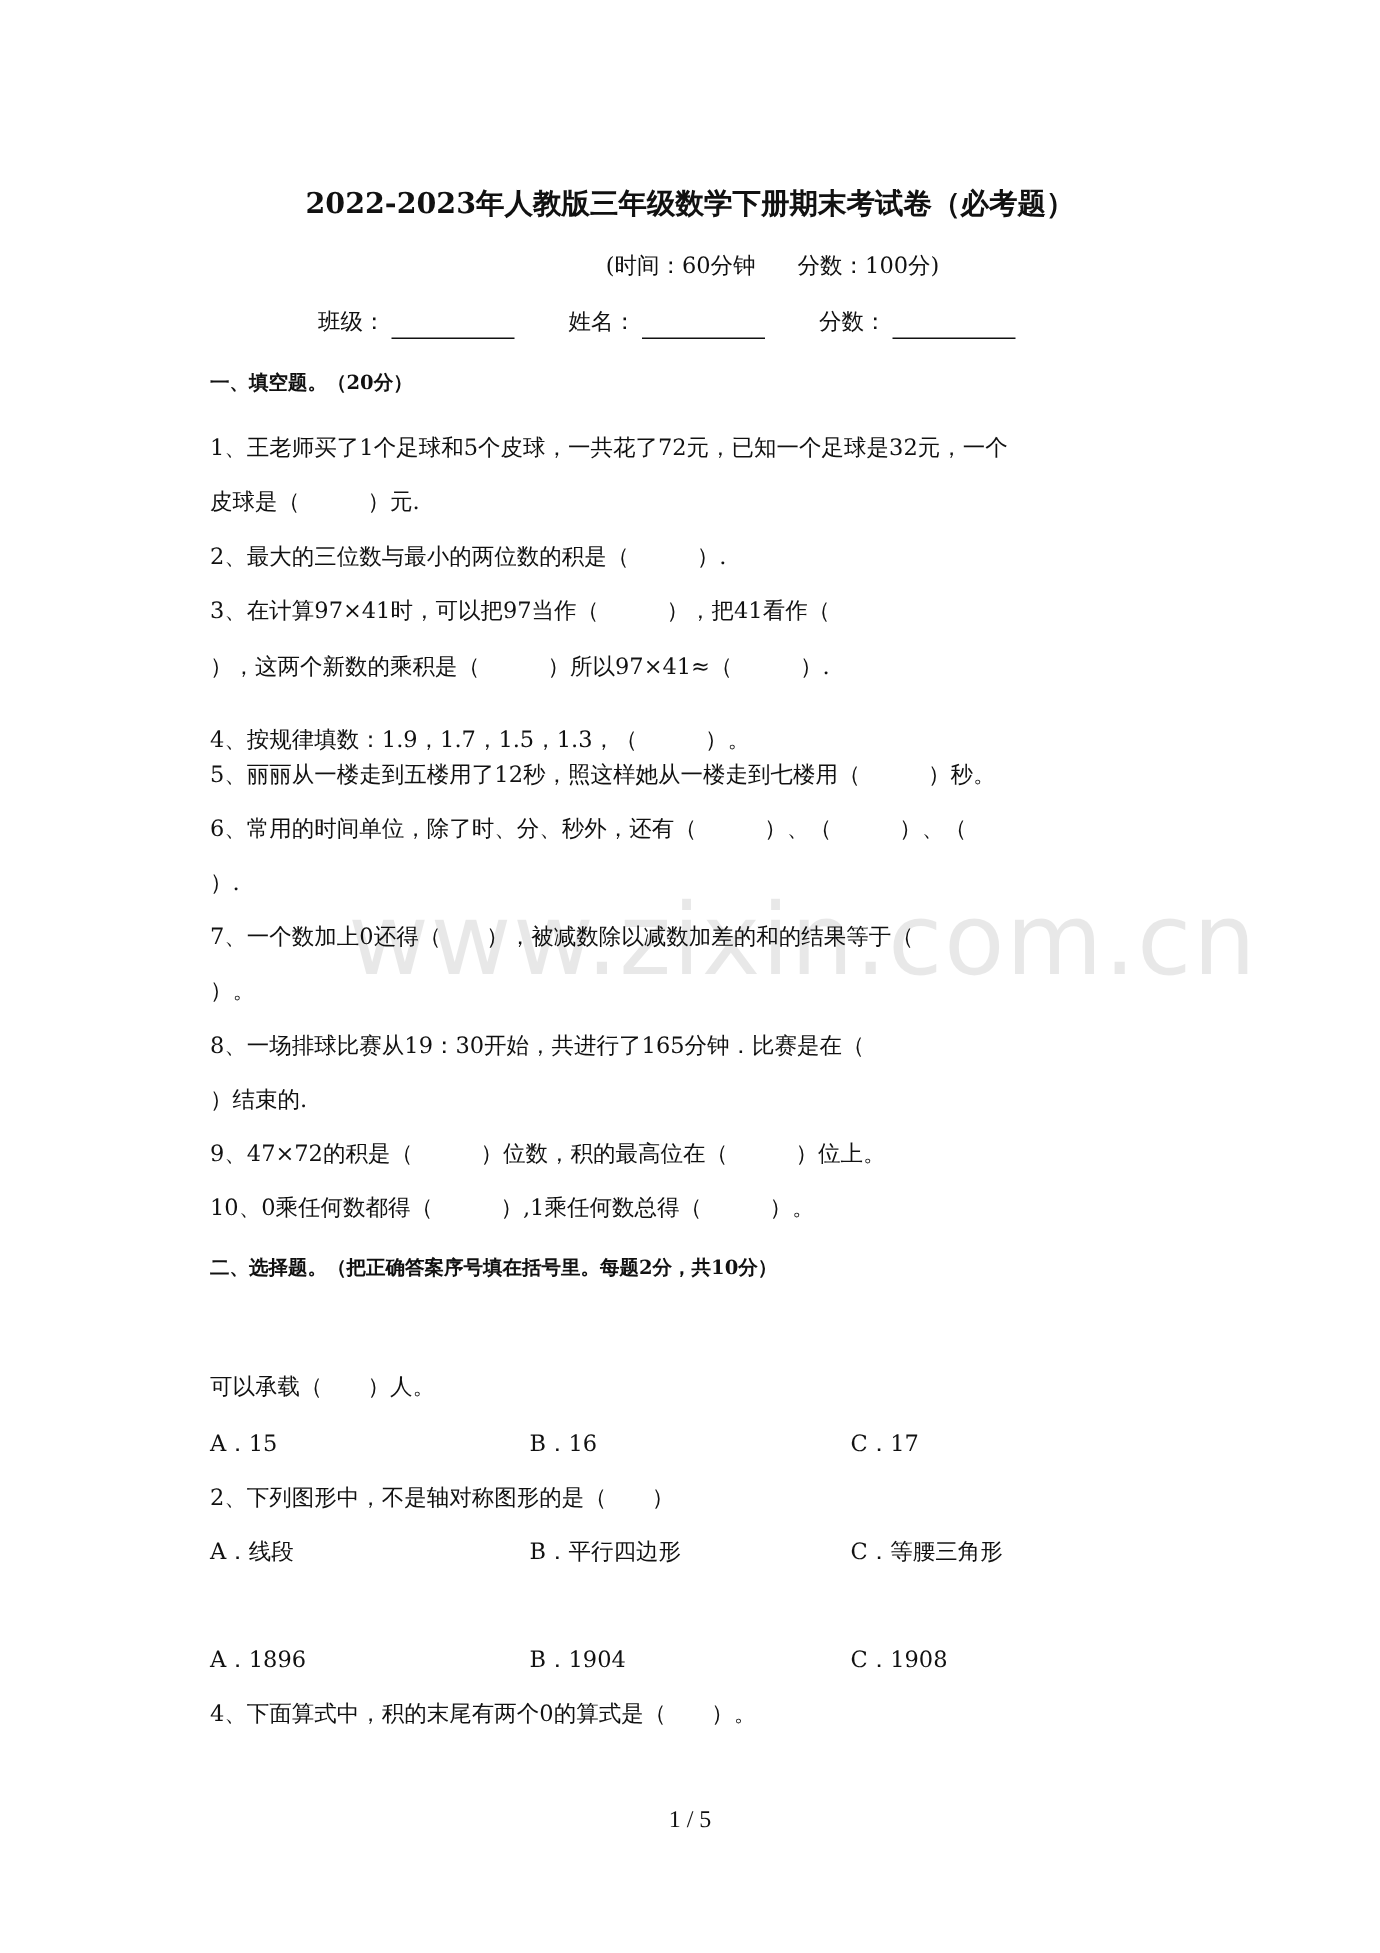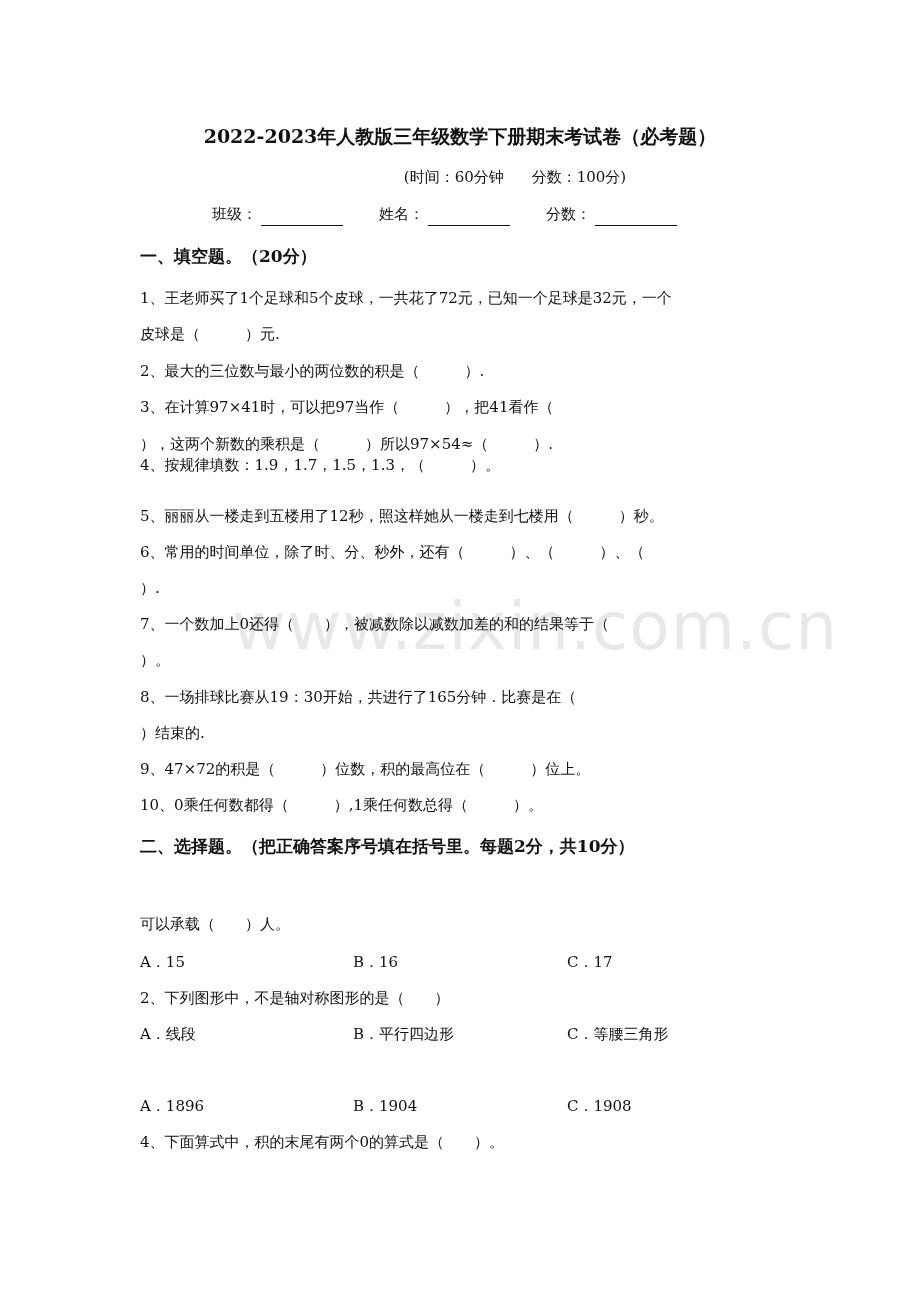--- a/index.html
+++ b/index.html
@@ -26,21 +26,21 @@
     }
     .info .field { display: flex; align-items: flex-end; margin-right: 36px; }
     .info .blank {
       display: inline-block; width: 82px; border-bottom: 1px solid #111;
       height: 18px; margin-left: 4px;
     }
     .line {
       position: absolute; left: 140px; font-size: 15px; line-height: 22px;
       white-space: nowrap;
     }
-    .heading { font-size: 17px; font-weight: bold; }
+    .heading { font-size: 13px; font-weight: bold; }
     .watermark {
       position: absolute; left: 232px; top: 588px;
       font-family: "DejaVu Sans", "Liberation Sans", sans-serif;
       font-size: 66px; color: rgba(0,0,0,0.09); letter-spacing: 1px;
       pointer-events: none; white-space: nowrap;
     }
     .footer {
       position: absolute; left: 0; width: 920px; top: 1205px;
       text-align: center; font-family: "Liberation Serif", serif; font-size: 16px;
     }
@@ -70,22 +70,22 @@
       <span class="blank"></span>
     </div>
   </div>
 
   <div class="line heading" style="top:245px;">一、填空题。（20分）</div>
 
   <div class="line" style="top:287px;">1、王老师买了1个足球和5个皮球，一共花了72元，已知一个足球是32元，一个</div>
   <div class="line" style="top:323px;">皮球是（　　　）元.</div>
   <div class="line" style="top:360px;">2、最大的三位数与最小的两位数的积是（　　　）.</div>
   <div class="line" style="top:396px;">3、在计算97×41时，可以把97当作（　　　），把41看作（</div>
-  <div class="line" style="top:433px;">），这两个新数的乘积是（　　　）所以97×54≈（　　　）.</div>
-  <div class="line" style="top:454px;">4、按规律填数：1.9，1.7，1.5，1.3，（　　　）。</div>
+  <div class="line" style="top:433px;">），这两个新数的乘积是（　　　）所以97×41≈（　　　）.</div>
+  <div class="line" style="top:482px;">4、按规律填数：1.9，1.7，1.5，1.3，（　　　）。</div>
   <div class="line" style="top:505px;">5、丽丽从一楼走到五楼用了12秒，照这样她从一楼走到七楼用（　　　）秒。</div>
   <div class="line" style="top:541px;">6、常用的时间单位，除了时、分、秒外，还有（　　　）、（　　　）、（</div>
   <div class="line" style="top:577px;">）.</div>
   <div class="line" style="top:613px;">7、一个数加上0还得（　　），被减数除以减数加差的和的结果等于（</div>
   <div class="line" style="top:649px;">）。</div>
   <div class="line" style="top:686px;">8、一场排球比赛从19：30开始，共进行了165分钟．比赛是在（</div>
   <div class="line" style="top:722px;">）结束的.</div>
   <div class="line" style="top:758px;">9、47×72的积是（　　　）位数，积的最高位在（　　　）位上。</div>
   <div class="line" style="top:794px;">10、0乘任何数都得（　　　）,1乘任何数总得（　　　）。</div>
 
@@ -102,13 +102,14 @@
   <div class="line" style="top:1023px; left:567px;">C．等腰三角形</div>
 
   <div class="line" style="top:1095px; left:140px;">A．1896</div>
   <div class="line" style="top:1095px; left:353px;">B．1904</div>
   <div class="line" style="top:1095px; left:567px;">C．1908</div>
 
   <div class="line" style="top:1131px;">4、下面算式中，积的末尾有两个0的算式是（　　）。</div>
 
   <div class="watermark">www.zixin.com.cn</div>
 
+  <div class="footer">1 / 5</div>
 </div>
 
 </body></html>

